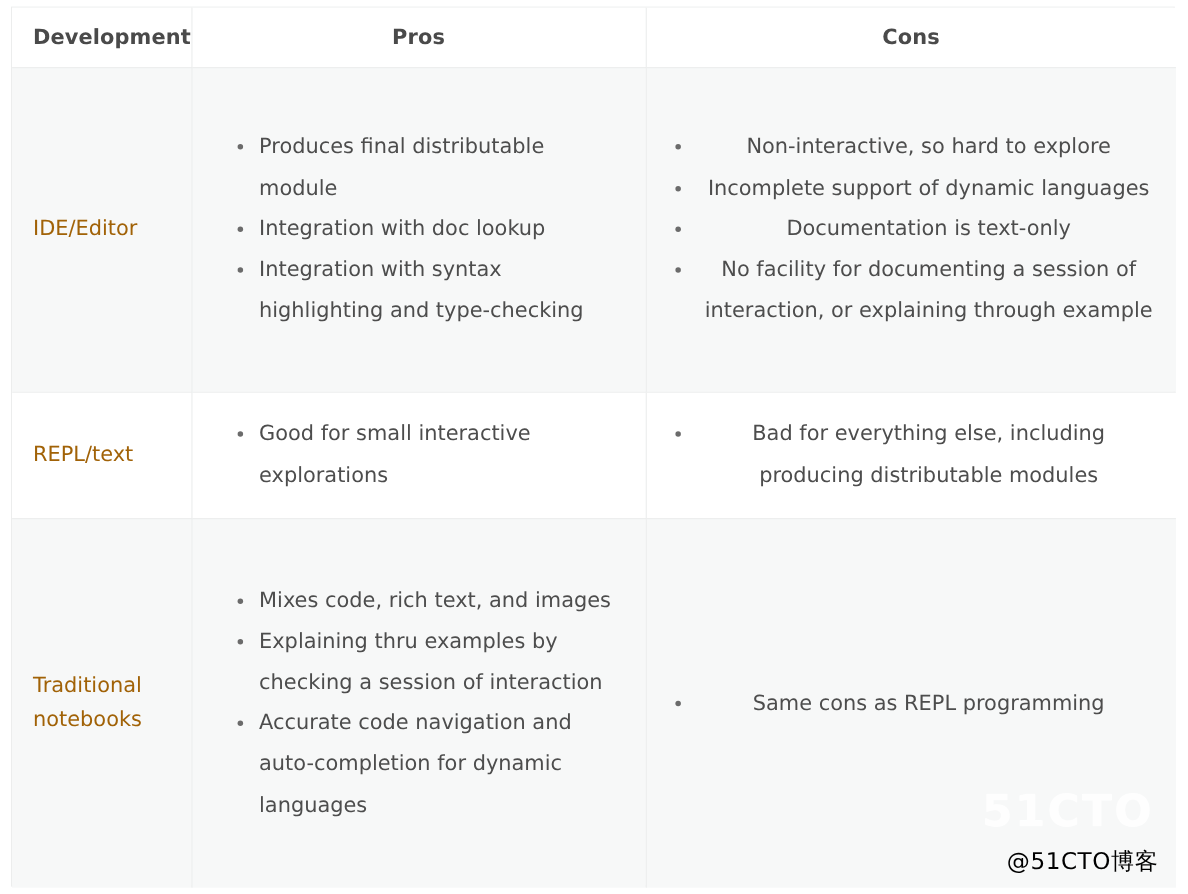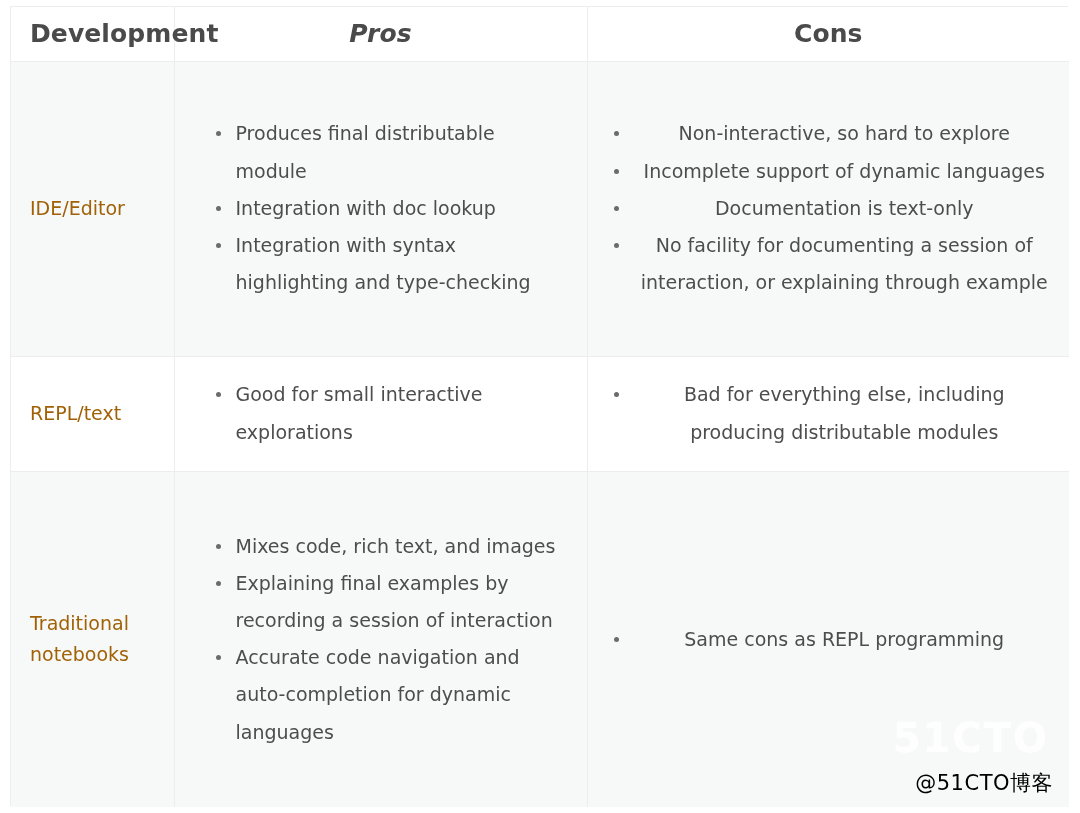--- a/index.html
+++ b/index.html
@@ -54,29 +54,29 @@
     vertical-align: middle;
   }
   table.cmp th:last-child,
   table.cmp td:last-child { border-right: none; }
   table.cmp tr:last-child td { border-bottom: none; }
 
   
   thead tr { height: 54px; }
   thead th {
     background: #ffffff;
-    font-size: 25px;
+    font-size: 19px;
     font-weight: bold;
     color: #4a4a4a;
     letter-spacing: 0.1px;
     padding: 0 14px;
     vertical-align: middle;
   }
   th.h-dev  { text-align: left; padding-left: 19px; }
-  th.h-pros { text-align: center; font-style: italic; }
+  th.h-pros { text-align: center; }
   th.h-cons { text-align: center; }
 
   
   tbody tr.shade td { background: #f7f8f8; }
   tbody tr.plain td { background: #ffffff; }
 
   tbody tr.r1 { height: 295px; }
   tbody tr.r2 { height: 115px; }
   tbody tr.r3 { height: 336px; }
 
@@ -203,21 +203,21 @@
           </td>
         </tr>
 
         <tr class="shade r3">
           <td class="dev-cell">
             <span class="dev-label">Traditional notebooks</span>
           </td>
           <td class="list-cell pros-cell">
             <ul class="bullets">
               <li>Mixes code, rich text, and images</li>
-              <li>Explaining final examples by recording a session of interaction</li>
+              <li>Explaining thru examples by checking a session of interaction</li>
               <li>Accurate code navigation and auto-completion for dynamic languages</li>
             </ul>
           </td>
           <td class="list-cell cons-cell">
             <ul class="bullets">
               <li>Same cons as REPL programming</li>
             </ul>
           </td>
         </tr>
 

